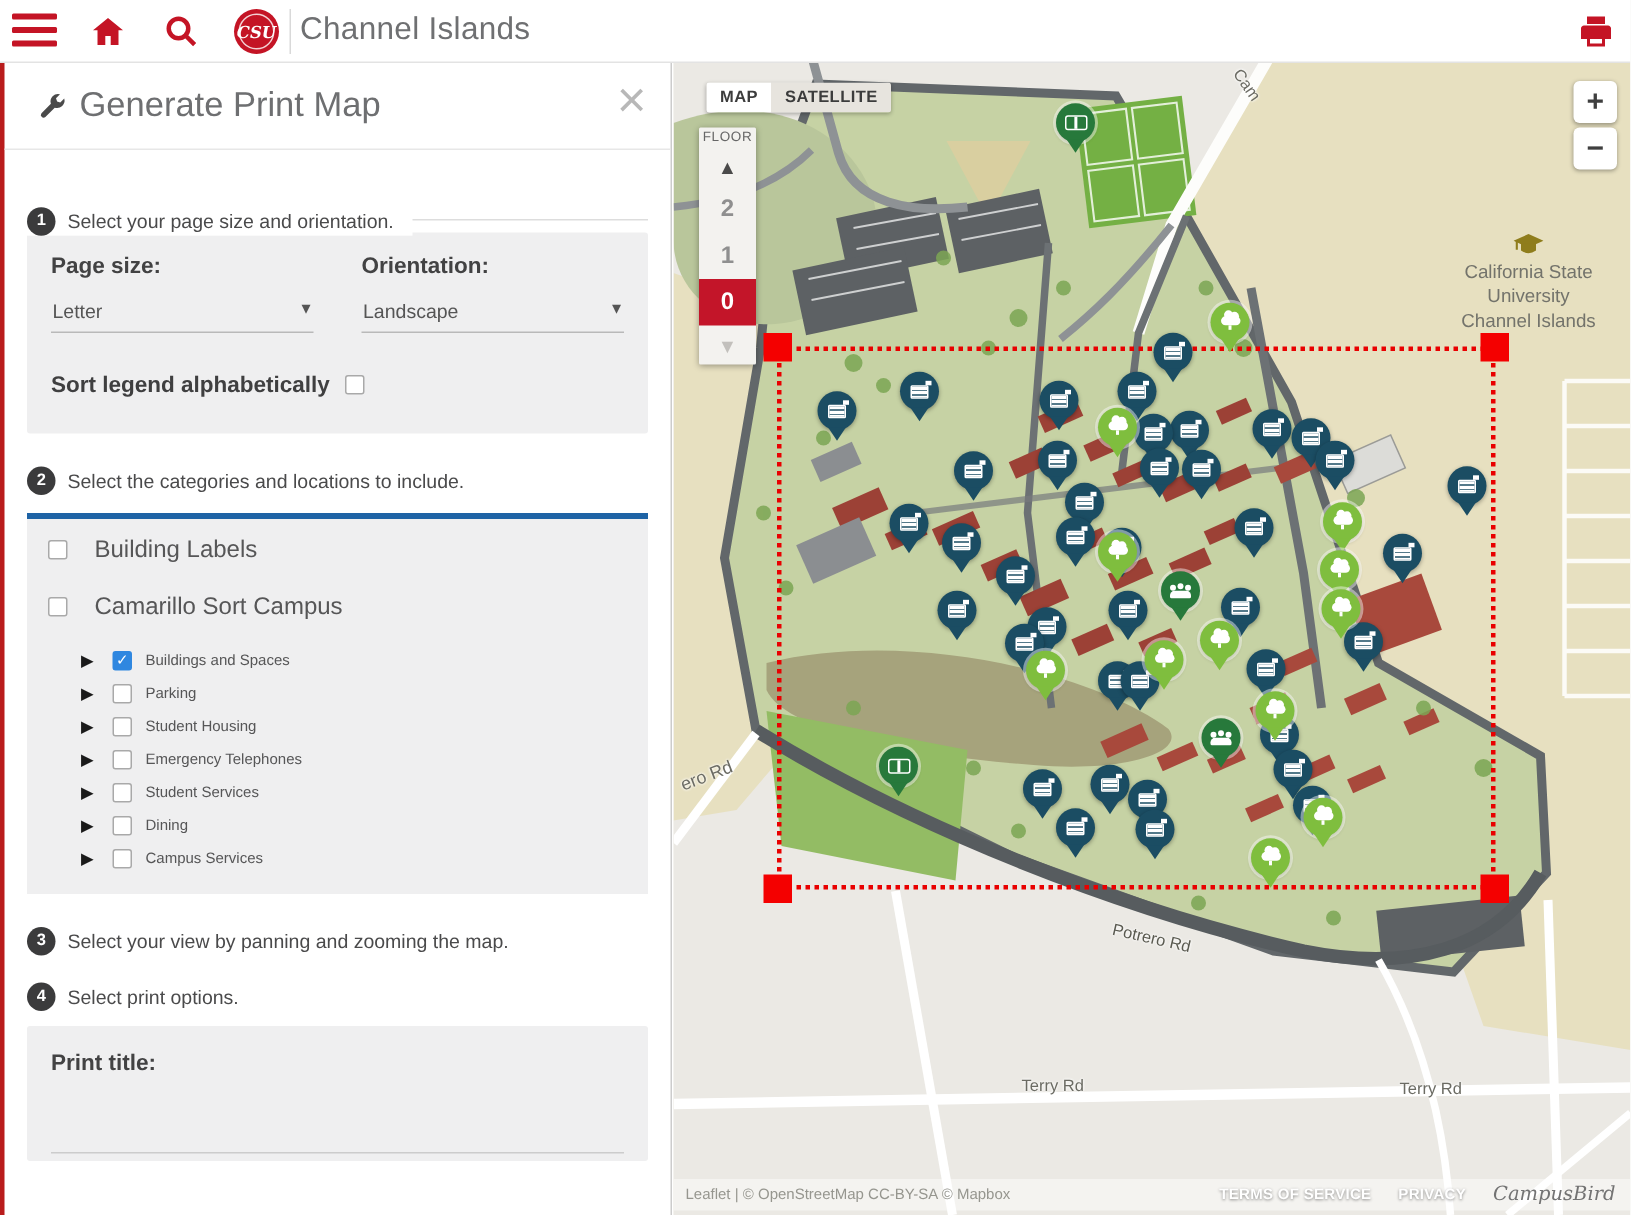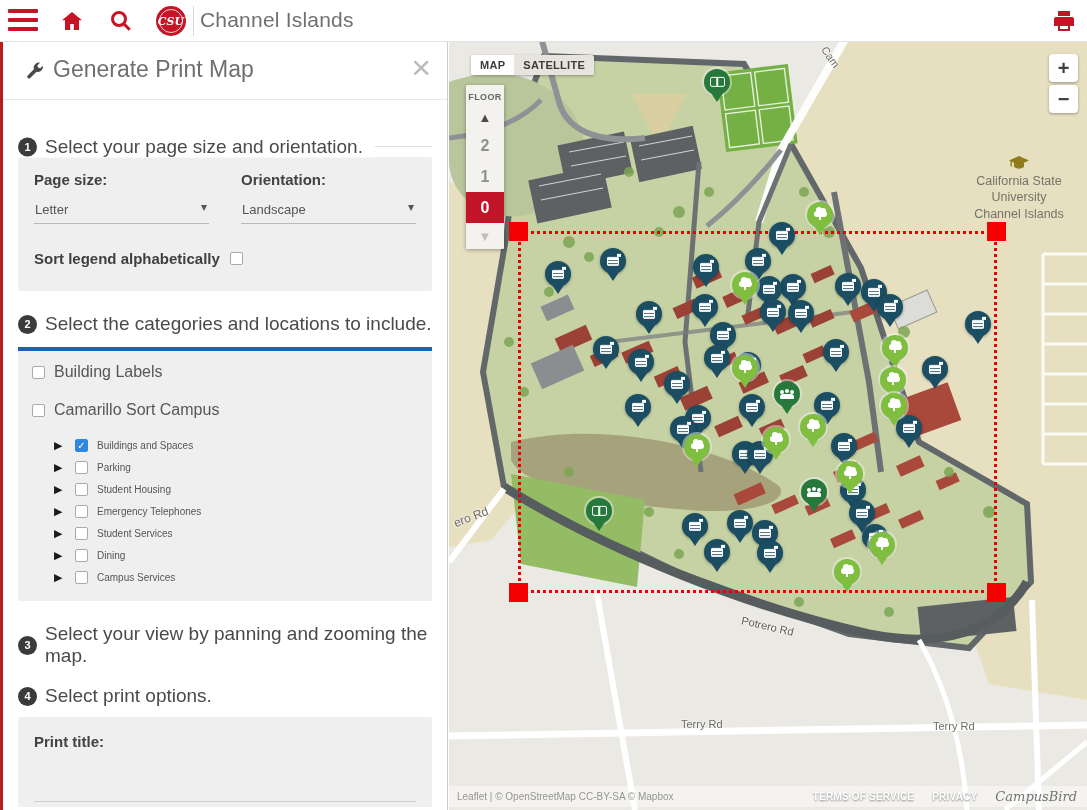--- a/index.html
+++ b/index.html
@@ -26,42 +26,42 @@
   .wrench { position:absolute; left:21px; top:19px; width:20px; height:20px; fill:#4a4a4a; }
   .panel-title { position:absolute; left:50px; top:14px; font-size:23px; color:#6e6f71; }
   .panel-close { position:absolute; right:16px; top:8px; font-size:34px; line-height:1; color:#b8b8b8; cursor:pointer; font-weight:300; }
 
   .panel-body { padding:0 15px; }
   .sec-rule { border-top:1px solid #ddd; margin-top:46px; }
   .step-head { display:inline-flex; align-items:center; gap:8px; background:#fff; transform:translateY(-52%); margin-left:-2px; padding:0 12px 0 2px; }
   .step-head2 { display:flex; align-items:center; gap:8px; }
   .badge { width:19px; height:19px; border-radius:50%; background:#3b3b3c; color:#fff; font-size:11px; font-weight:bold;
            display:flex; align-items:center; justify-content:center; flex:0 0 19px; }
-  .step-text { font-size:19px; color:#4a4a4b; }
+  .step-text { font-size:13px; color:#4a4a4b; }
 
   .graybox { background:#efeff0; border-radius:2px; margin-top:10px; padding:14px 16px 24px; }
   .opts-row { display:flex; gap:32px; }
   .opt { flex:1; }
   .opt-label { font-size:15px; font-weight:bold; color:#424243; margin-bottom:12px; }
   .select { position:relative; border-bottom:1px solid #b9b9b9; padding:2px 18px 6px 1px; font-size:13px; color:#555; cursor:pointer; }
   .select .caret { position:absolute; right:2px; top:0; font-size:12px; color:#555; }
   .sort-row { display:flex; align-items:center; gap:10px; margin-top:26px; }
   .sort-label { font-size:15px; font-weight:bold; color:#3f3f40; }
 
   .cb { width:13px; height:13px; background:#fff; border:1px solid #a9a9a9; border-radius:2px; flex:0 0 13px;
         display:flex; align-items:center; justify-content:center; font-size:10px; color:#fff; cursor:pointer; }
   .cb.checked { background:#2f87e0; border-color:#2f87e0; }
 
   .step2-wrap { margin-top:22px; }
   .tabbar { margin-top:12px; position:relative; }
   .loc-tab { display:inline-block; width:208px; background:#1e63a5; color:#fff; font-weight:bold; font-size:15px;
              text-align:center; padding:9px 0; cursor:pointer; }
   .tab-underline { height:4px; background:#1e63a5; }
   .loclist { background:#efeff0; height:250px; overflow:hidden; padding:12px 14px 0; }
-  .toprow { display:flex; align-items:center; gap:9px; margin-bottom:20px; }
+  .toprow { display:flex; align-items:center; gap:18px; margin-bottom:20px; }
   .toprow-label { font-size:16px; color:#565657; }
   .tree-row { display:flex; align-items:center; gap:9px; margin-bottom:9px; padding-left:22px; }
   .tri { font-size:11px; color:#1a1a1a; cursor:pointer; width:12px; }
   .tree-label { font-size:10px; color:#565657; }
 
   .step34 { margin-top:22px; }
   .printbox { margin-top:10px; padding:16px 16px 0; height:90px; }
   .pt-label { font-size:15px; font-weight:bold; color:#424243; }
   .pt-input { width:100%; border:none; border-bottom:1px solid #ccc; background:transparent; margin-top:30px; height:22px; font-size:14px; color:#333; outline:none; }
 
@@ -105,21 +105,21 @@
   .handle { position:absolute; width:19px; height:19px; background:#f40000; z-index:7; pointer-events:auto; cursor:nwse-resize; }
   .h-tl { left:-12px; top:-12px; } .h-tr { right:-12px; top:-12px; }
   .h-bl { left:-12px; bottom:-12px; } .h-br { right:-12px; bottom:-12px; }
 
   
   .basetabs { position:absolute; left:22px; top:13px; z-index:10; display:flex; box-shadow:0 1px 3px rgba(0,0,0,.3); border-radius:2px; overflow:hidden; font-size:11px; font-weight:bold; }
   .basetab { padding:4px 9px; cursor:pointer; color:#3c3c3c; background:#e7e4de; letter-spacing:.3px; }
   .basetab.active { background:#fff; }
 
   .floorctl { position:absolute; left:17px; top:43px; width:38px; z-index:10; background:#f3f2ef; box-shadow:0 1px 4px rgba(0,0,0,.35); border-radius:1px; text-align:center; }
-  .floor-cap { font-size:9px; font-weight:bold; color:#666; letter-spacing:.4px; padding:7px 0 2px; }
+  .floor-cap { font-size:9px; font-weight:normal; color:#666; letter-spacing:.4px; padding:1px 0 2px; }
   .floor-btn { height:26px; display:flex; align-items:center; justify-content:center; font-size:13px; color:#4a4a4a; cursor:pointer; }
   .floor-btn.dis { color:#c2c0bc; }
   .floor-lvl { height:31px; display:flex; align-items:center; justify-content:center; font-size:16px; font-weight:bold; color:#8f8f8f; cursor:pointer; }
   .floor-lvl.active { background:#c31529; color:#fff; }
 
   .zoomctl { position:absolute; left:600px; top:12px; z-index:10; }
   .zbtn { width:29px; height:28px; background:#fff; border-radius:4px; box-shadow:0 1px 3px rgba(0,0,0,.35); margin-bottom:3px;
           display:flex; align-items:center; justify-content:center; font-size:20px; font-weight:bold; color:#3f3f3f; cursor:pointer; }
 
   

